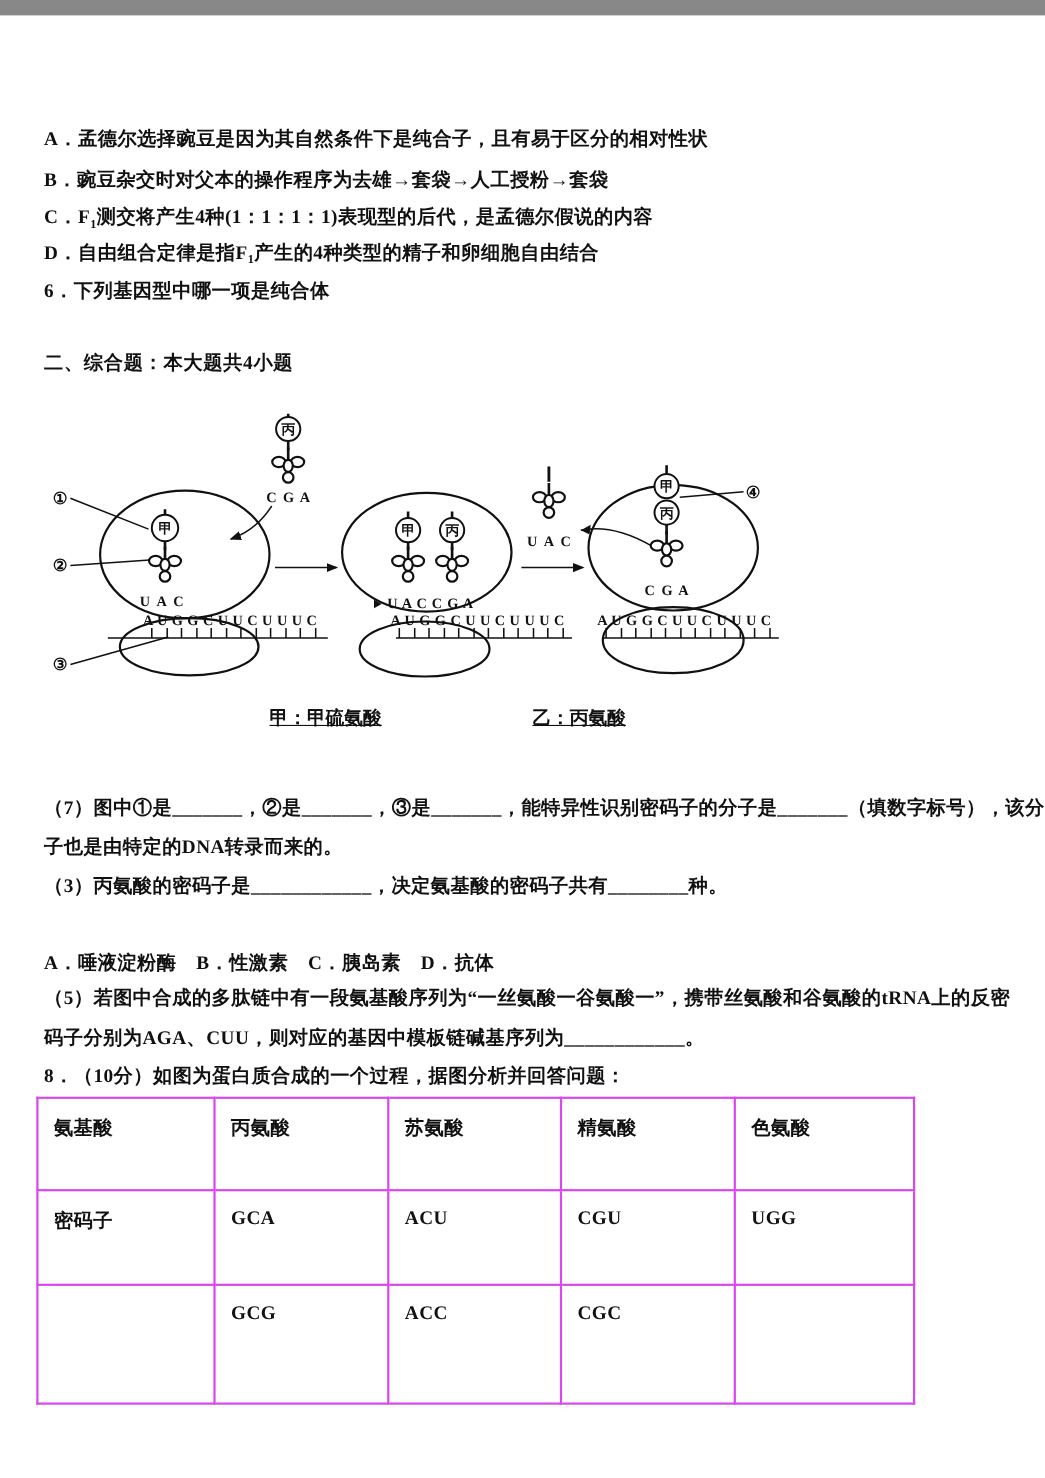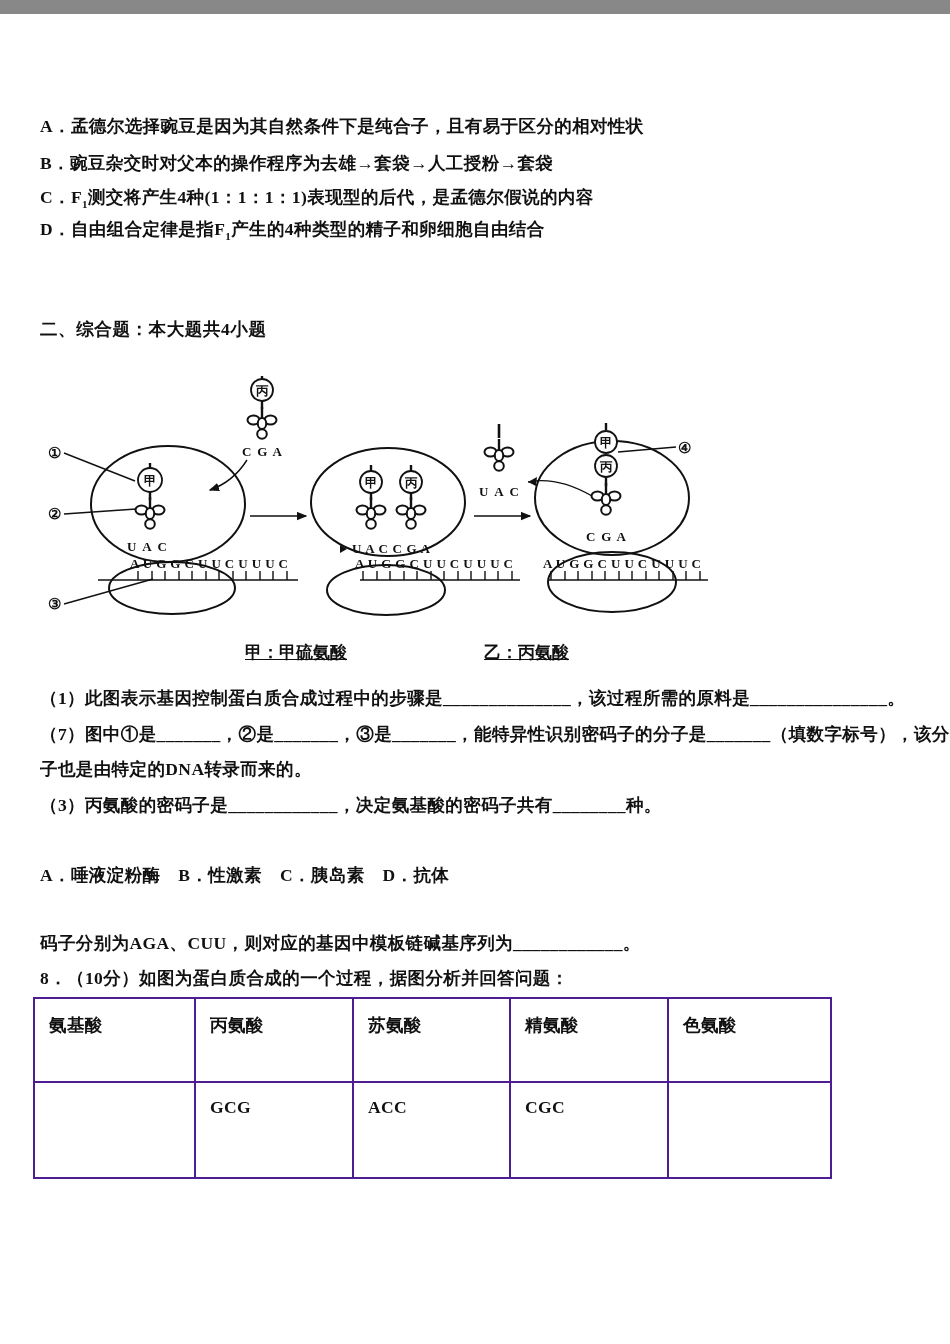--- a/index.html
+++ b/index.html
@@ -18,35 +18,36 @@
   .lbl{font-size:15px;font-weight:400;}
   .shape{fill:none;stroke:#111;stroke-width:2;}
   .thin{fill:none;stroke:#111;stroke-width:1.4;}
   .whitefill{fill:#fff;stroke:#111;stroke-width:1.8;}
   .caption{position:absolute;top:627px;left:0;width:950px;font-size:17px;}
   .caption span{position:absolute;white-space:nowrap;text-decoration:underline;}
   table.codon{
     position:absolute;left:33px;top:983px;border-collapse:collapse;table-layout:fixed;
   }
   table.codon td{
-    border:2px solid #4c1d95;vertical-align:top;padding:14px 6px 4px 14px;
+    border:2px solid #d946ef;vertical-align:top;padding:14px 6px 4px 14px;
     font-size:17.5px;letter-spacing:0.4px;
   }
-  .h1{height:84px}.h2{height:86px}.h3{height:96px}
+  .h1{height:84px}.h2{height:86px}.h3{height:108px}
 </style>
 </head>
 <body>
 
 <div class="page">
 
   <div class="l" style="top:100px">A．孟德尔选择豌豆是因为其自然条件下是纯合子，且有易于区分的相对性状</div>
   <div class="l" style="top:137px">B．豌豆杂交时对父本的操作程序为去雄→套袋→人工授粉→套袋</div>
   <div class="l" style="top:171px"><span>C．F</span><sub>1</sub><span>测交将产生4种(1：1：1：1)表现型的后代，是孟德尔假说的内容</span></div>
   <div class="l" style="top:203px"><span>D．自由组合定律是指F</span><sub>1</sub><span>产生的4种类型的精子和卵细胞自由结合</span></div>
 
+  <div class="l" style="top:238px">6．下列基因型中哪一项是纯合体</div>
 
   <div class="l section" style="top:303px">二、综合题：本大题共4小题</div>
 
 
   <svg class="fig" width="880" height="250" viewBox="0 0 880 250">
     <defs>
       <marker id="ah" markerWidth="9" markerHeight="8" refX="6.5" refY="3" orient="auto">
         <path d="M0,0 L7.5,3 L0,6 z" fill="#111"></path>
       </marker>
       <g id="trna">
@@ -145,45 +146,52 @@
       <path class="thin" d="M511 195V204M525 195V204M538 195V204M552 195V204M565 195V204M579 195V204M592 195V204M606 195V204M619 195V204M633 195V204M646 195V204M660 195V204"></path>
       <line class="thin" x1="508" y1="204" x2="668" y2="204"></line>
     </g>
   </svg>
 
   <div class="caption">
     <span style="left:245px">甲：甲硫氨酸</span>
     <span style="left:484px">乙：丙氨酸</span>
   </div>
 
-  <div class="l" style="top:672px">（1）此图表示基因控制蛋白质合成过程中的步骤是______________，该过程所需的原料是_______________。</div>
   <div class="l" style="top:708px">（7）图中①是_______，②是_______，③是_______，能特异性识别密码子的分子是_______（填数字标号），该分</div>
   <div class="l" style="top:743px">子也是由特定的DNA转录而来的。</div>
   <div class="l" style="top:779px">（3）丙氨酸的密码子是____________，决定氨基酸的密码子共有________种。</div>
   <div class="l" style="top:849px">A．唾液淀粉酶　B．性激素　C．胰岛素　D．抗体</div>
+  <div class="l" style="top:881px">（5）若图中合成的多肽链中有一段氨基酸序列为“一丝氨酸一谷氨酸一”，携带丝氨酸和谷氨酸的tRNA上的反密</div>
   <div class="l" style="top:917px">码子分别为AGA、CUU，则对应的基因中模板链碱基序列为____________。</div>
 
   <div class="l" style="top:952px">8．（10分）如图为蛋白质合成的一个过程，据图分析并回答问题：</div>
 
   <table class="codon">
     <colgroup>
         <col style="width:161px">
         <col style="width:158px">
         <col style="width:157px">
         <col style="width:158px">
         <col style="width:163px">
       </colgroup>
     <tbody>
         <tr class="h1">
       <td>氨基酸</td>
       <td>丙氨酸</td>
       <td>苏氨酸</td>
       <td>精氨酸</td>
       <td>色氨酸</td>
     </tr>
+    <tr class="h2">
+      <td>密码子</td>
+      <td>GCA</td>
+      <td>ACU</td>
+      <td>CGU</td>
+      <td>UGG</td>
+    </tr>
     <tr class="h3">
       <td></td>
       <td>GCG</td>
       <td>ACC</td>
       <td>CGC</td>
       <td></td>
     </tr>
   </tbody>
     </table>
 

